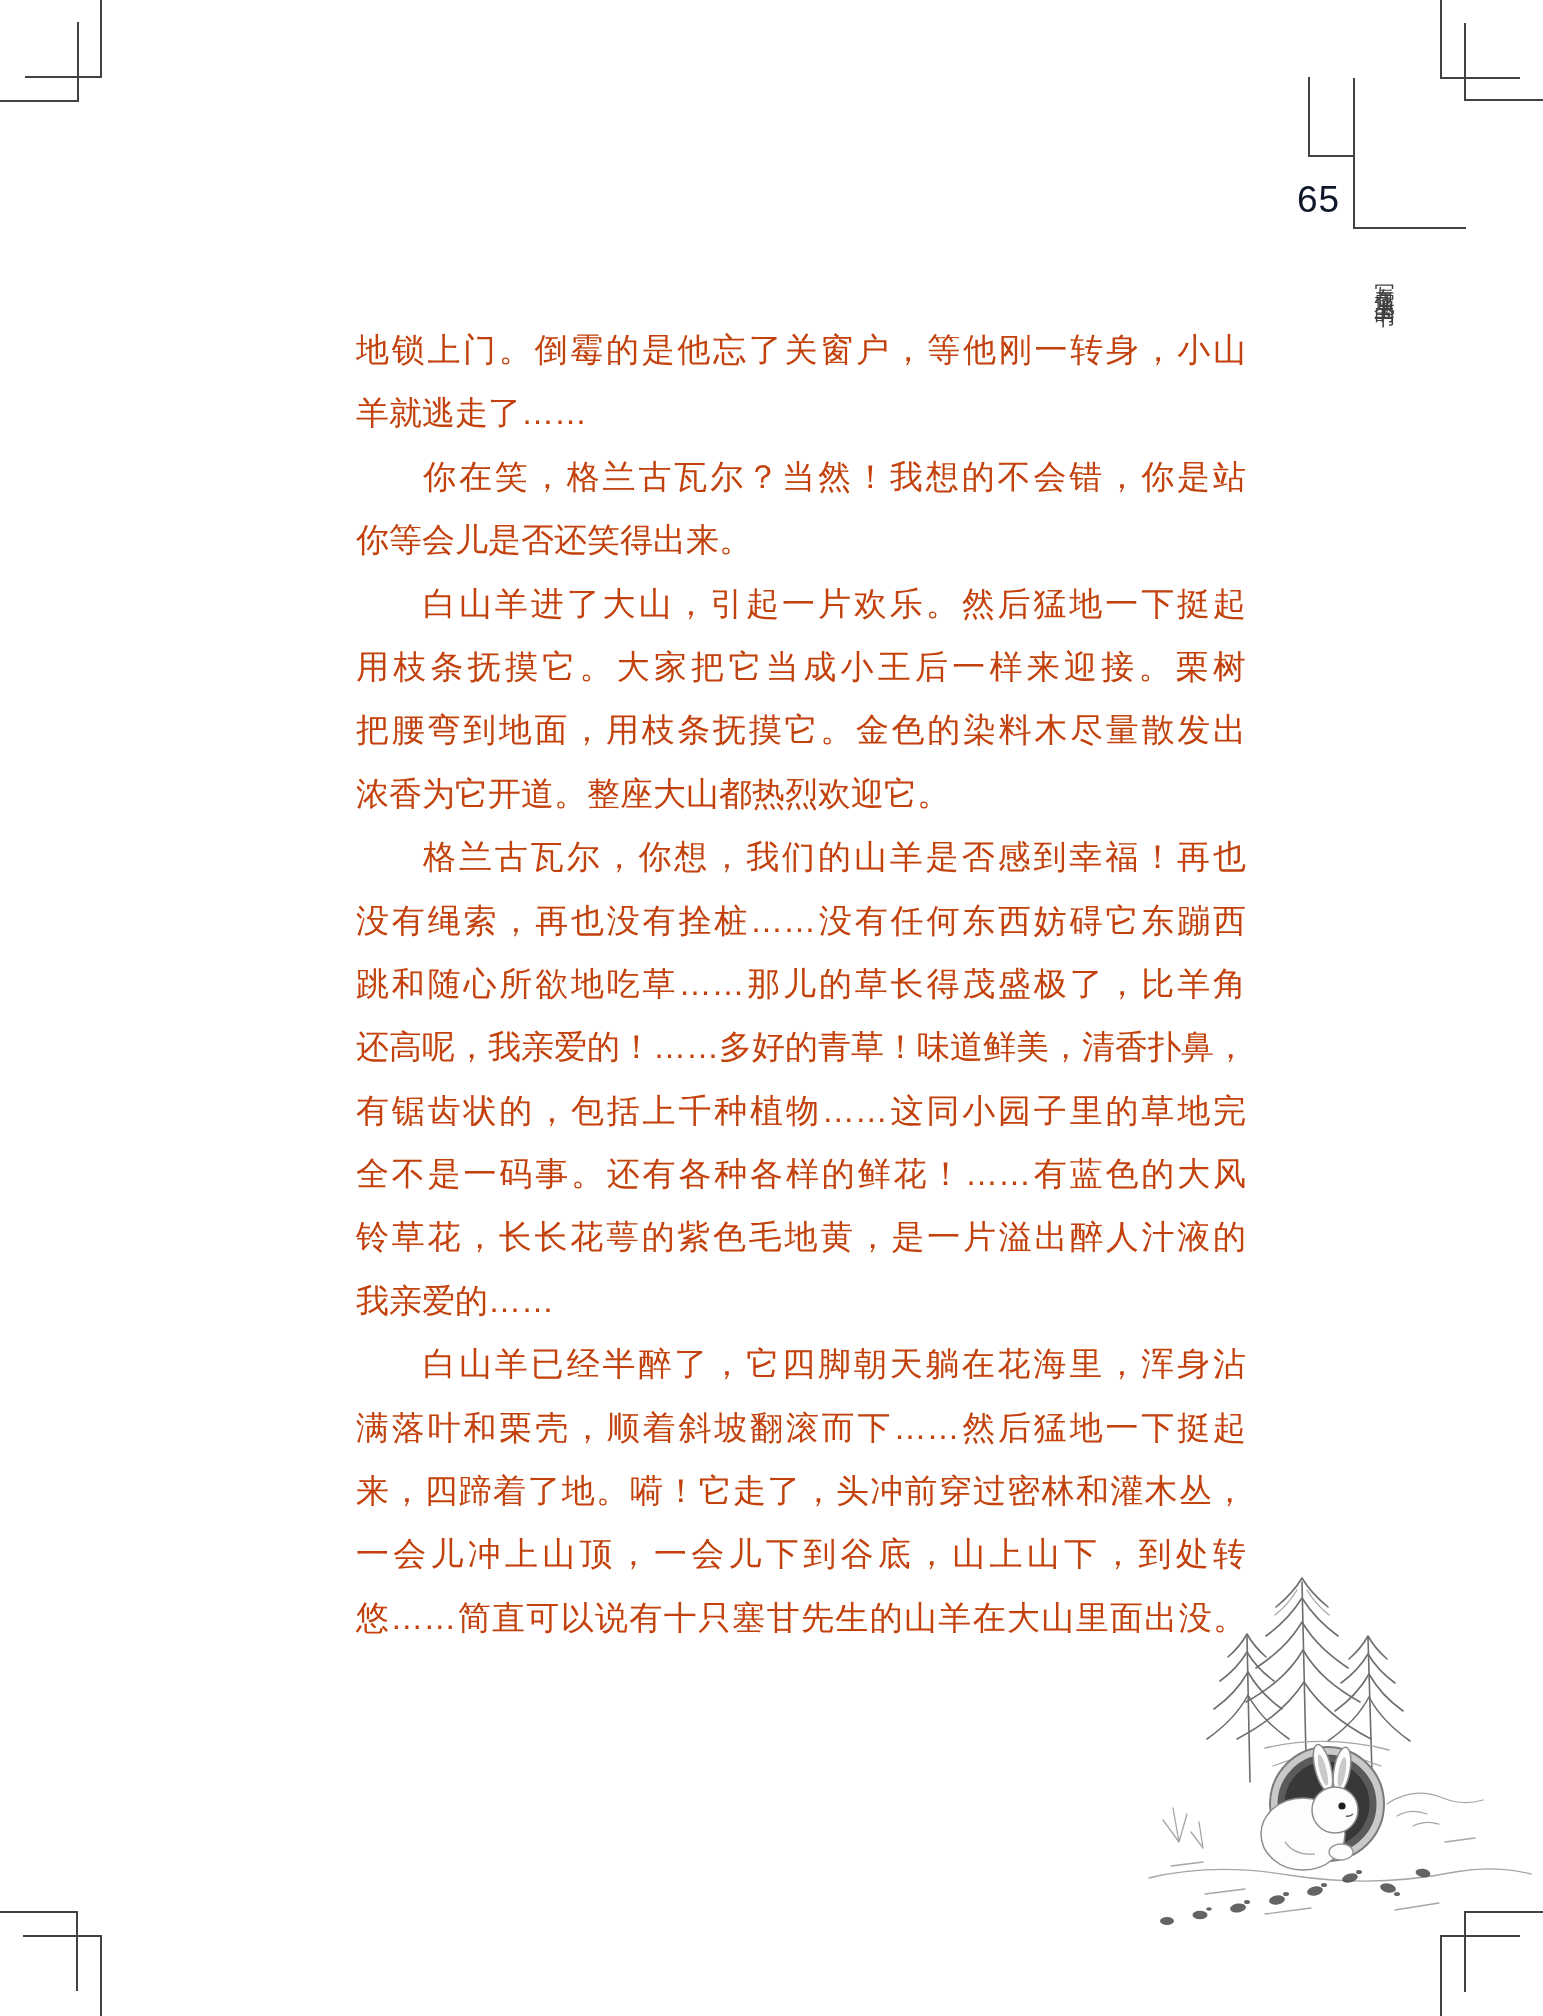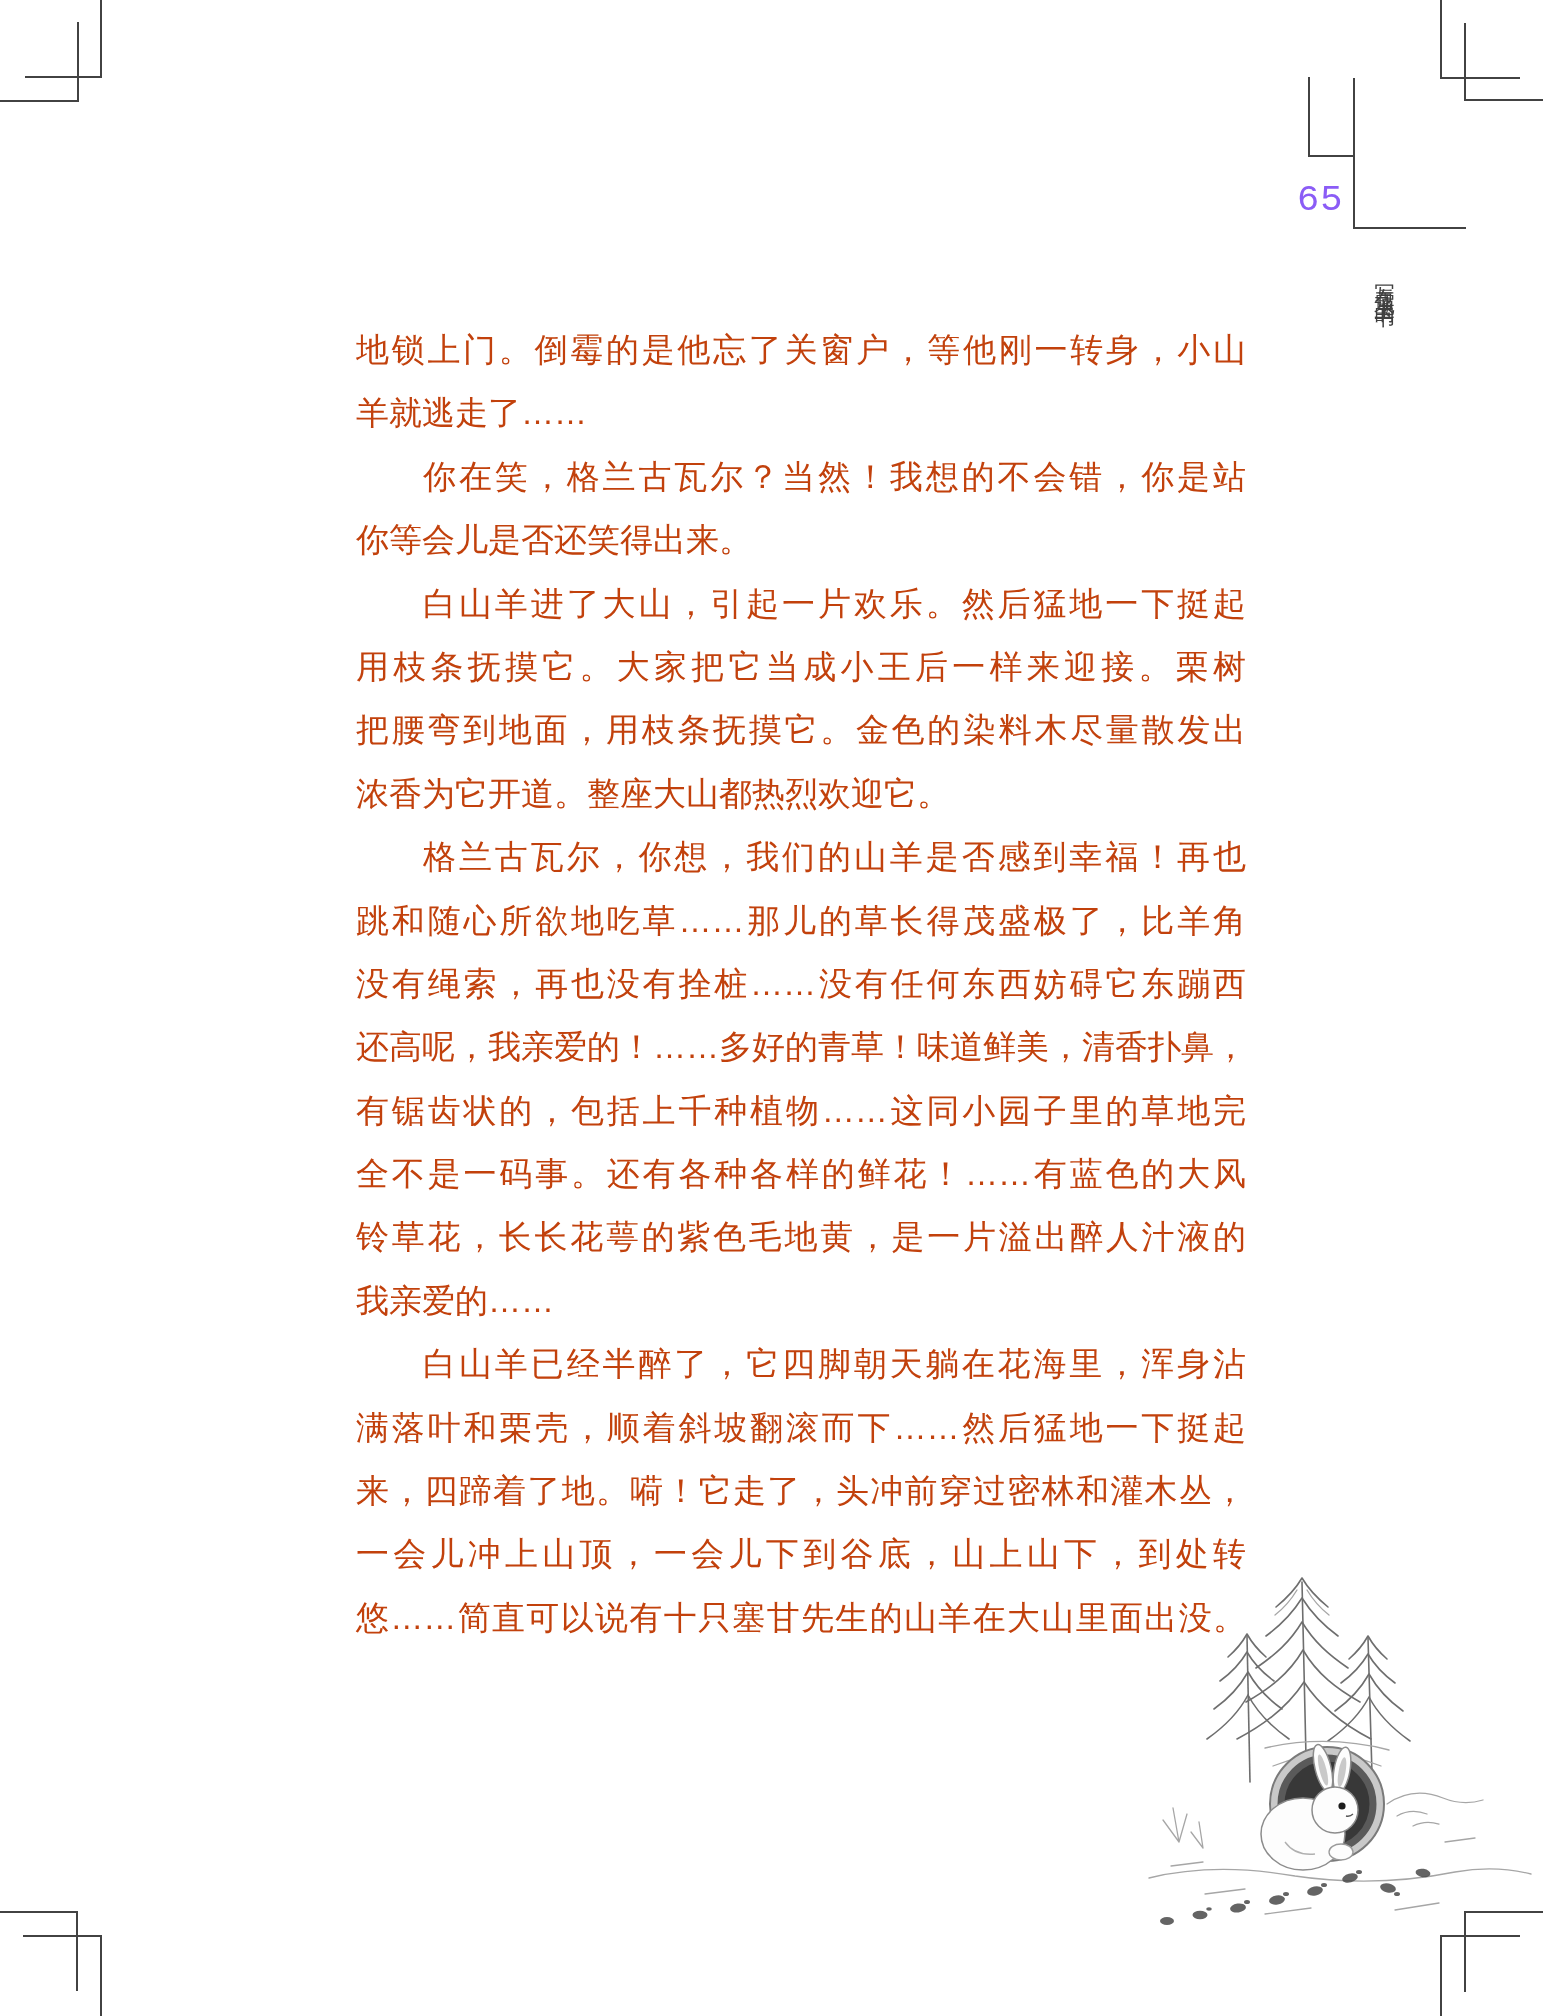--- a/index.html
+++ b/index.html
@@ -6,22 +6,22 @@
   .page{
     position:relative;
     width:1543px;height:2016px;
     background:#ffffff;
     overflow:hidden;
     font-family:"Liberation Sans",sans-serif;
   }
   .mark{position:absolute;background:#424242;}
   .pagenum{
     position:absolute;left:1297px;top:179px;
-    font-family:Liberation Mono, monospace;
-    font-size:37px;color:#8b5cf6;letter-spacing:1px;
+    font-family:Liberation Sans, sans-serif;
+    font-size:37px;color:#0f172a;letter-spacing:1px;
   }
   .vtitle{
     position:absolute;left:1372px;top:268px;
     writing-mode:vertical-rl;text-orientation:upright;
     font-size:20px;letter-spacing:4px;color:#3f3f3f;
   }
   .textblock{
     position:absolute;left:356px;top:318px;width:890px;
     font-size:33px;color:#c2410c;
   }
@@ -72,22 +72,22 @@
   <div class="textblock">
     <div class="line">地锁上门。倒霉的是他忘了关窗户，等他刚一转身，小山</div>
     <div class="line end">羊就逃走了……</div>
     <div class="line indent">你在笑，格兰古瓦尔？当然！我想的不会错，你是站</div>
     <div class="line end">你等会儿是否还笑得出来。</div>
     <div class="line indent">白山羊进了大山，引起一片欢乐。然后猛地一下挺起</div>
     <div class="line">用枝条抚摸它。大家把它当成小王后一样来迎接。栗树</div>
     <div class="line">把腰弯到地面，用枝条抚摸它。金色的染料木尽量散发出</div>
     <div class="line end">浓香为它开道。整座大山都热烈欢迎它。</div>
     <div class="line indent">格兰古瓦尔，你想，我们的山羊是否感到幸福！再也</div>
+    <div class="line">没有绳索，再也没有拴桩……没有任何东西妨碍它东蹦西</div>
     <div class="line">跳和随心所欲地吃草……那儿的草长得茂盛极了，比羊角</div>
-    <div class="line">没有绳索，再也没有拴桩……没有任何东西妨碍它东蹦西</div>
     <div class="line">还高呢，我亲爱的！……多好的青草！味道鲜美，清香扑鼻，</div>
     <div class="line">有锯齿状的，包括上千种植物……这同小园子里的草地完</div>
     <div class="line">全不是一码事。还有各种各样的鲜花！……有蓝色的大风</div>
     <div class="line">铃草花，长长花萼的紫色毛地黄，是一片溢出醉人汁液的</div>
     <div class="line end">我亲爱的……</div>
     <div class="line indent">白山羊已经半醉了，它四脚朝天躺在花海里，浑身沾</div>
     <div class="line">满落叶和栗壳，顺着斜坡翻滚而下……然后猛地一下挺起</div>
     <div class="line">来，四蹄着了地。嗬！它走了，头冲前穿过密林和灌木丛，</div>
     <div class="line">一会儿冲上山顶，一会儿下到谷底，山上山下，到处转</div>
     <div class="line">悠……简直可以说有十只塞甘先生的山羊在大山里面出没。</div>

